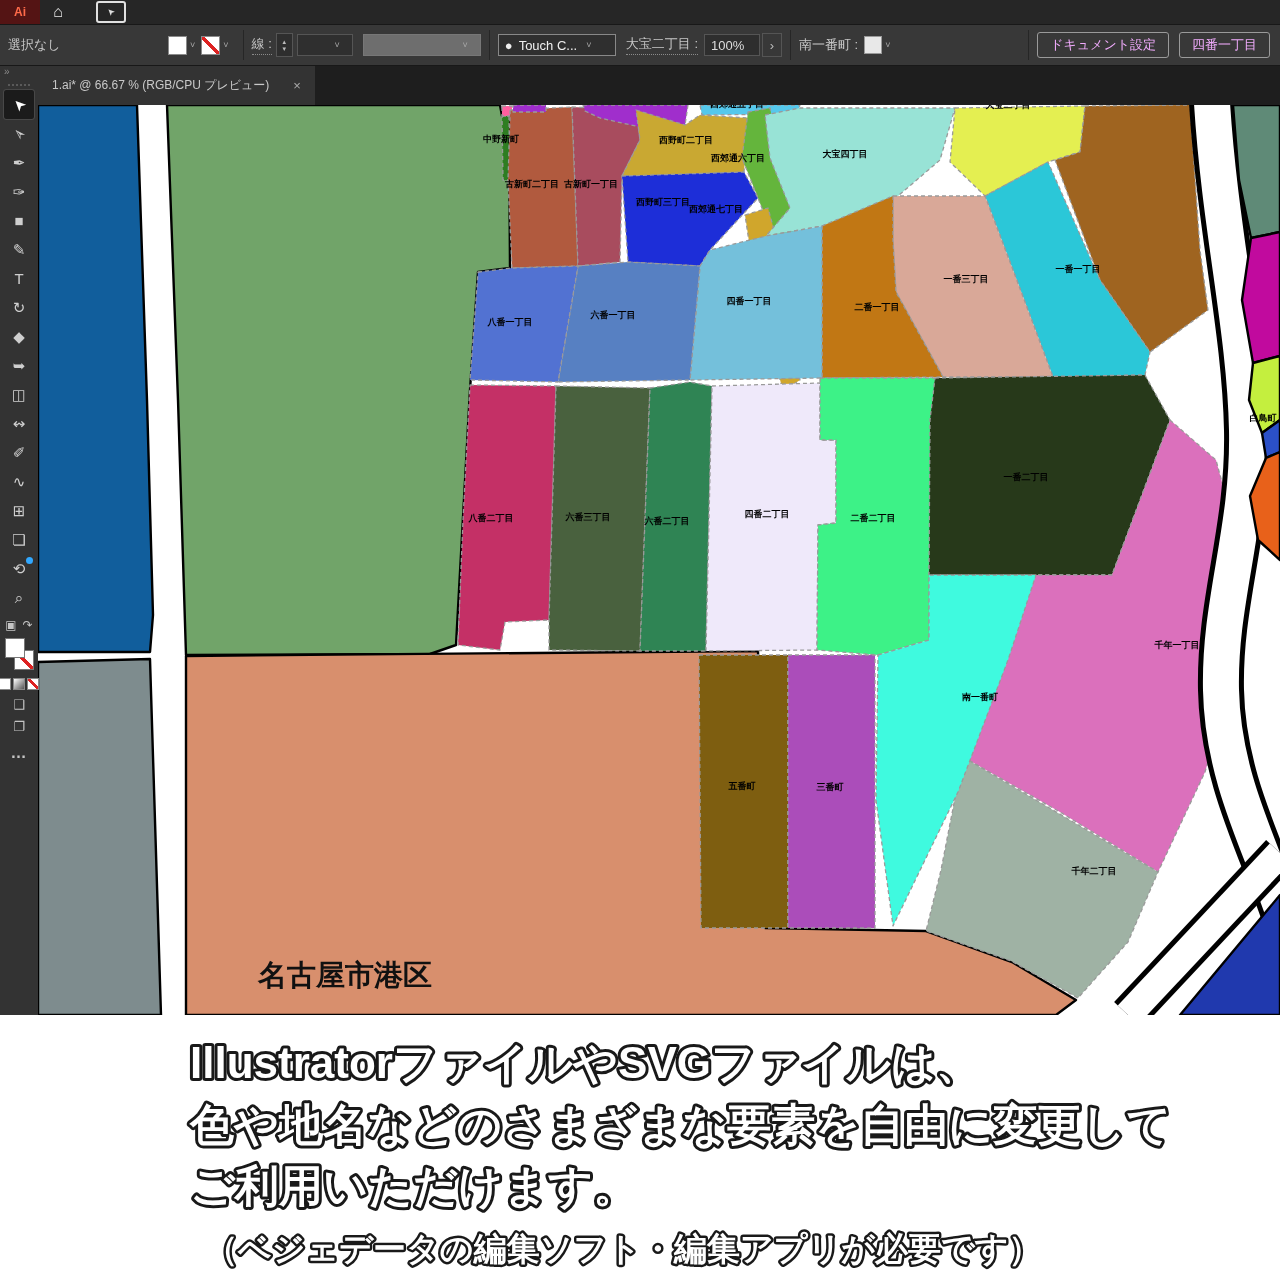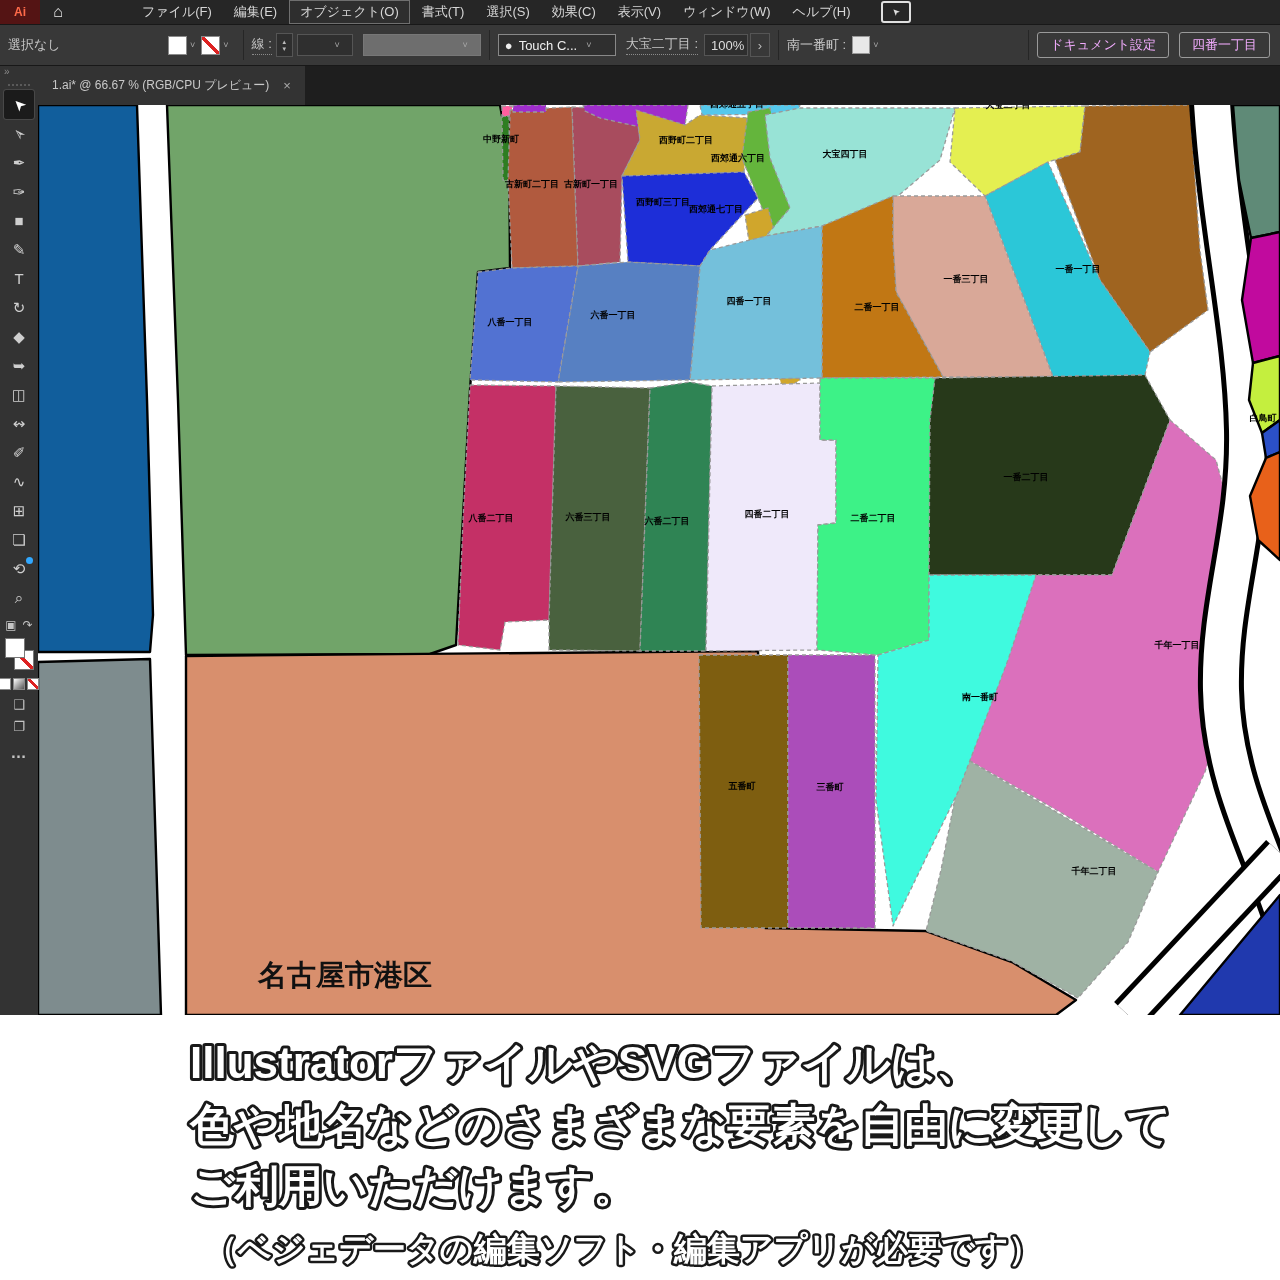--- a/index.html
+++ b/index.html
@@ -28,29 +28,29 @@
   .chev{color:#aaa;font-size:9px;margin:0 6px 0 3px;}
   .sep{width:1px;height:30px;background:#262626;margin:0 8px;}
   .hot{border-bottom:1px dotted #8a8a8a;padding-bottom:1px;white-space:nowrap;}
   .stepper{width:15px;height:22px;background:#2e2e2e;border:1px solid #555;color:#bbb;font-size:7px;
            display:flex;flex-direction:column;align-items:center;justify-content:center;line-height:7px;margin:0 4px;}
   .dd{height:22px;border:1px solid #555;background:#2f2f2f;display:flex;align-items:center;
       padding:0 6px;box-sizing:border-box;}
   .dd.empty{width:56px;justify-content:flex-end;}
   .dd.disabled{width:118px;background:#6e6e6e;border-color:#777;color:#999;justify-content:flex-end;margin-left:10px;}
   .dd.touch{width:118px;border-color:#888;gap:6px;color:#eee;margin-right:10px;}
-  .inputbox{width:44px;height:22px;border:1px solid #555;background:#2e2e2e;color:#ddd;
+  .inputbox{width:56px;height:22px;border:1px solid #555;background:#2e2e2e;color:#ddd;
             display:flex;align-items:center;padding-left:6px;box-sizing:border-box;margin:0 2px 0 6px;}
   .nextbtn{width:18px;height:22px;border:1px solid #555;display:flex;align-items:center;justify-content:center;color:#bbb;}
   .stylesw{width:16px;height:16px;background:#e8e8e8;border:1px solid #999;margin-left:6px;}
   .btn{border:1px solid #9a9a9a;border-radius:3px;padding:3px 12px;color:#f0abfc;white-space:nowrap;margin-right:10px;}
   
   .tabbar{position:absolute;left:38px;top:66px;width:1242px;height:39px;background:#1e1e1e;z-index:5;}
   .tab{position:absolute;left:0;top:0;height:39px;background:#333;color:#c9c9c9;font-size:12px;
-       display:flex;align-items:center;padding:0 14px;gap:14px;}
+       display:flex;align-items:center;padding:0 14px;gap:24px;}
   .tabclose{color:#aaa;font-size:13px;}
   
   .toolpanel{position:absolute;left:0;top:66px;width:38px;height:949px;background:#333;z-index:5;
              display:flex;flex-direction:column;align-items:center;}
   .panelhead{width:100%;height:16px;color:#8a8a8a;font-size:10px;text-align:left;padding-left:4px;box-sizing:border-box;}
   .grip{width:22px;border-top:2px dotted #5a5a5a;margin:2px 0 4px 0;}
   .tool{width:30px;height:29px;display:flex;align-items:center;justify-content:center;color:#cfcfcf;
         font-size:15px;border-radius:2px;position:relative;flex:0 0 auto;}
   .tool.active{background:#1b1b1b;outline:1px solid #484848;color:#fff;}
   .tool .g{display:inline-block;}
@@ -82,31 +82,20 @@
   
   .caption{position:absolute;left:0;top:1015px;width:1280px;height:265px;background:#fff;border-radius:27px;}
   .capline{fill:#fff;stroke:#191919;stroke-linejoin:round;paint-order:stroke;font-weight:bold;font-family:inherit;}
 </style>
 </head>
 <body>
 
 <div class="menubar">
   <div class="ai-logo">Ai</div>
   <div class="home-ic">⌂</div>
-  <div class="menu-items">
-      <span class="mitem">ファイル(F)</span>
-      <span class="mitem">編集(E)</span>
-      <span class="mitem active">オブジェクト(O)</span>
-      <span class="mitem">書式(T)</span>
-      <span class="mitem">選択(S)</span>
-      <span class="mitem">効果(C)</span>
-      <span class="mitem">表示(V)</span>
-      <span class="mitem">ウィンドウ(W)</span>
-      <span class="mitem">ヘルプ(H)</span>
-    </div>
   <div class="pointer-box">
     <span class="rotptr">➤</span>
   </div>
 </div>
 
 <div class="optbar">
   <div class="nosel">選択なし</div>
   <div class="sw"></div>
   <span class="chev">˅</span>
   <div class="sw none"></div>

